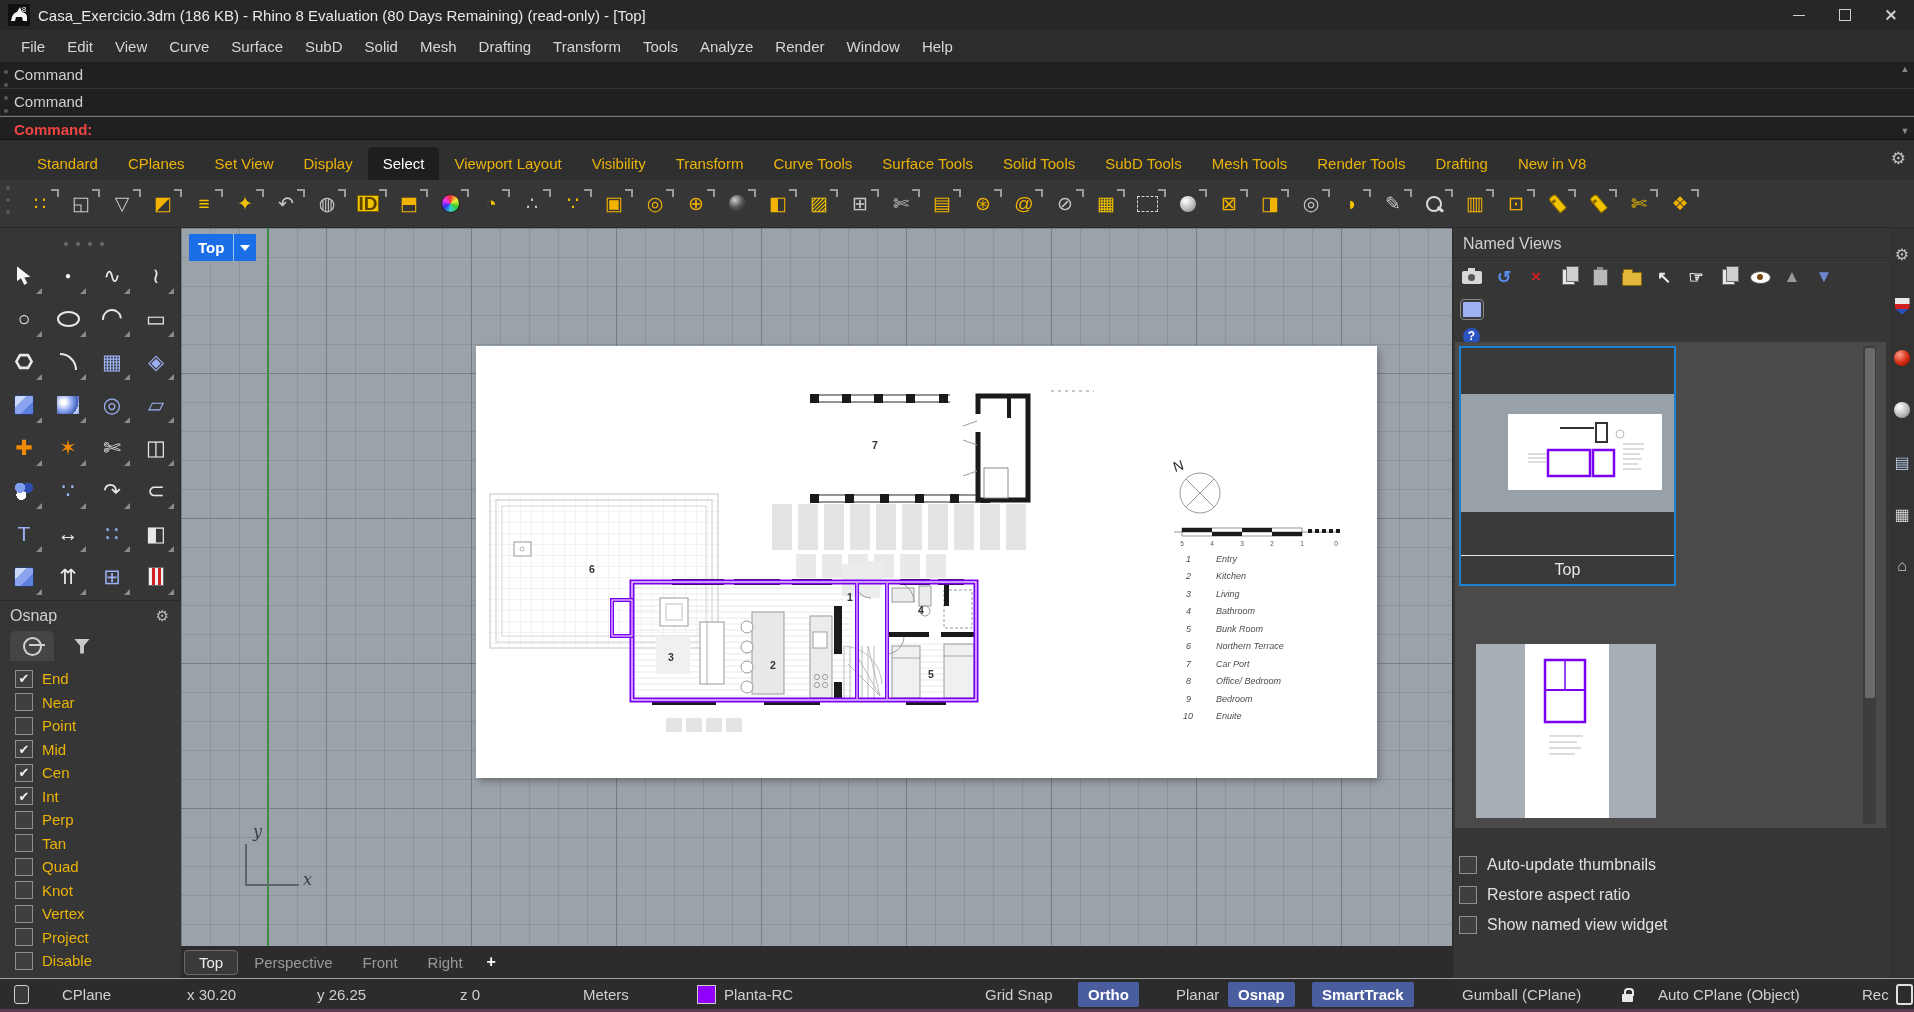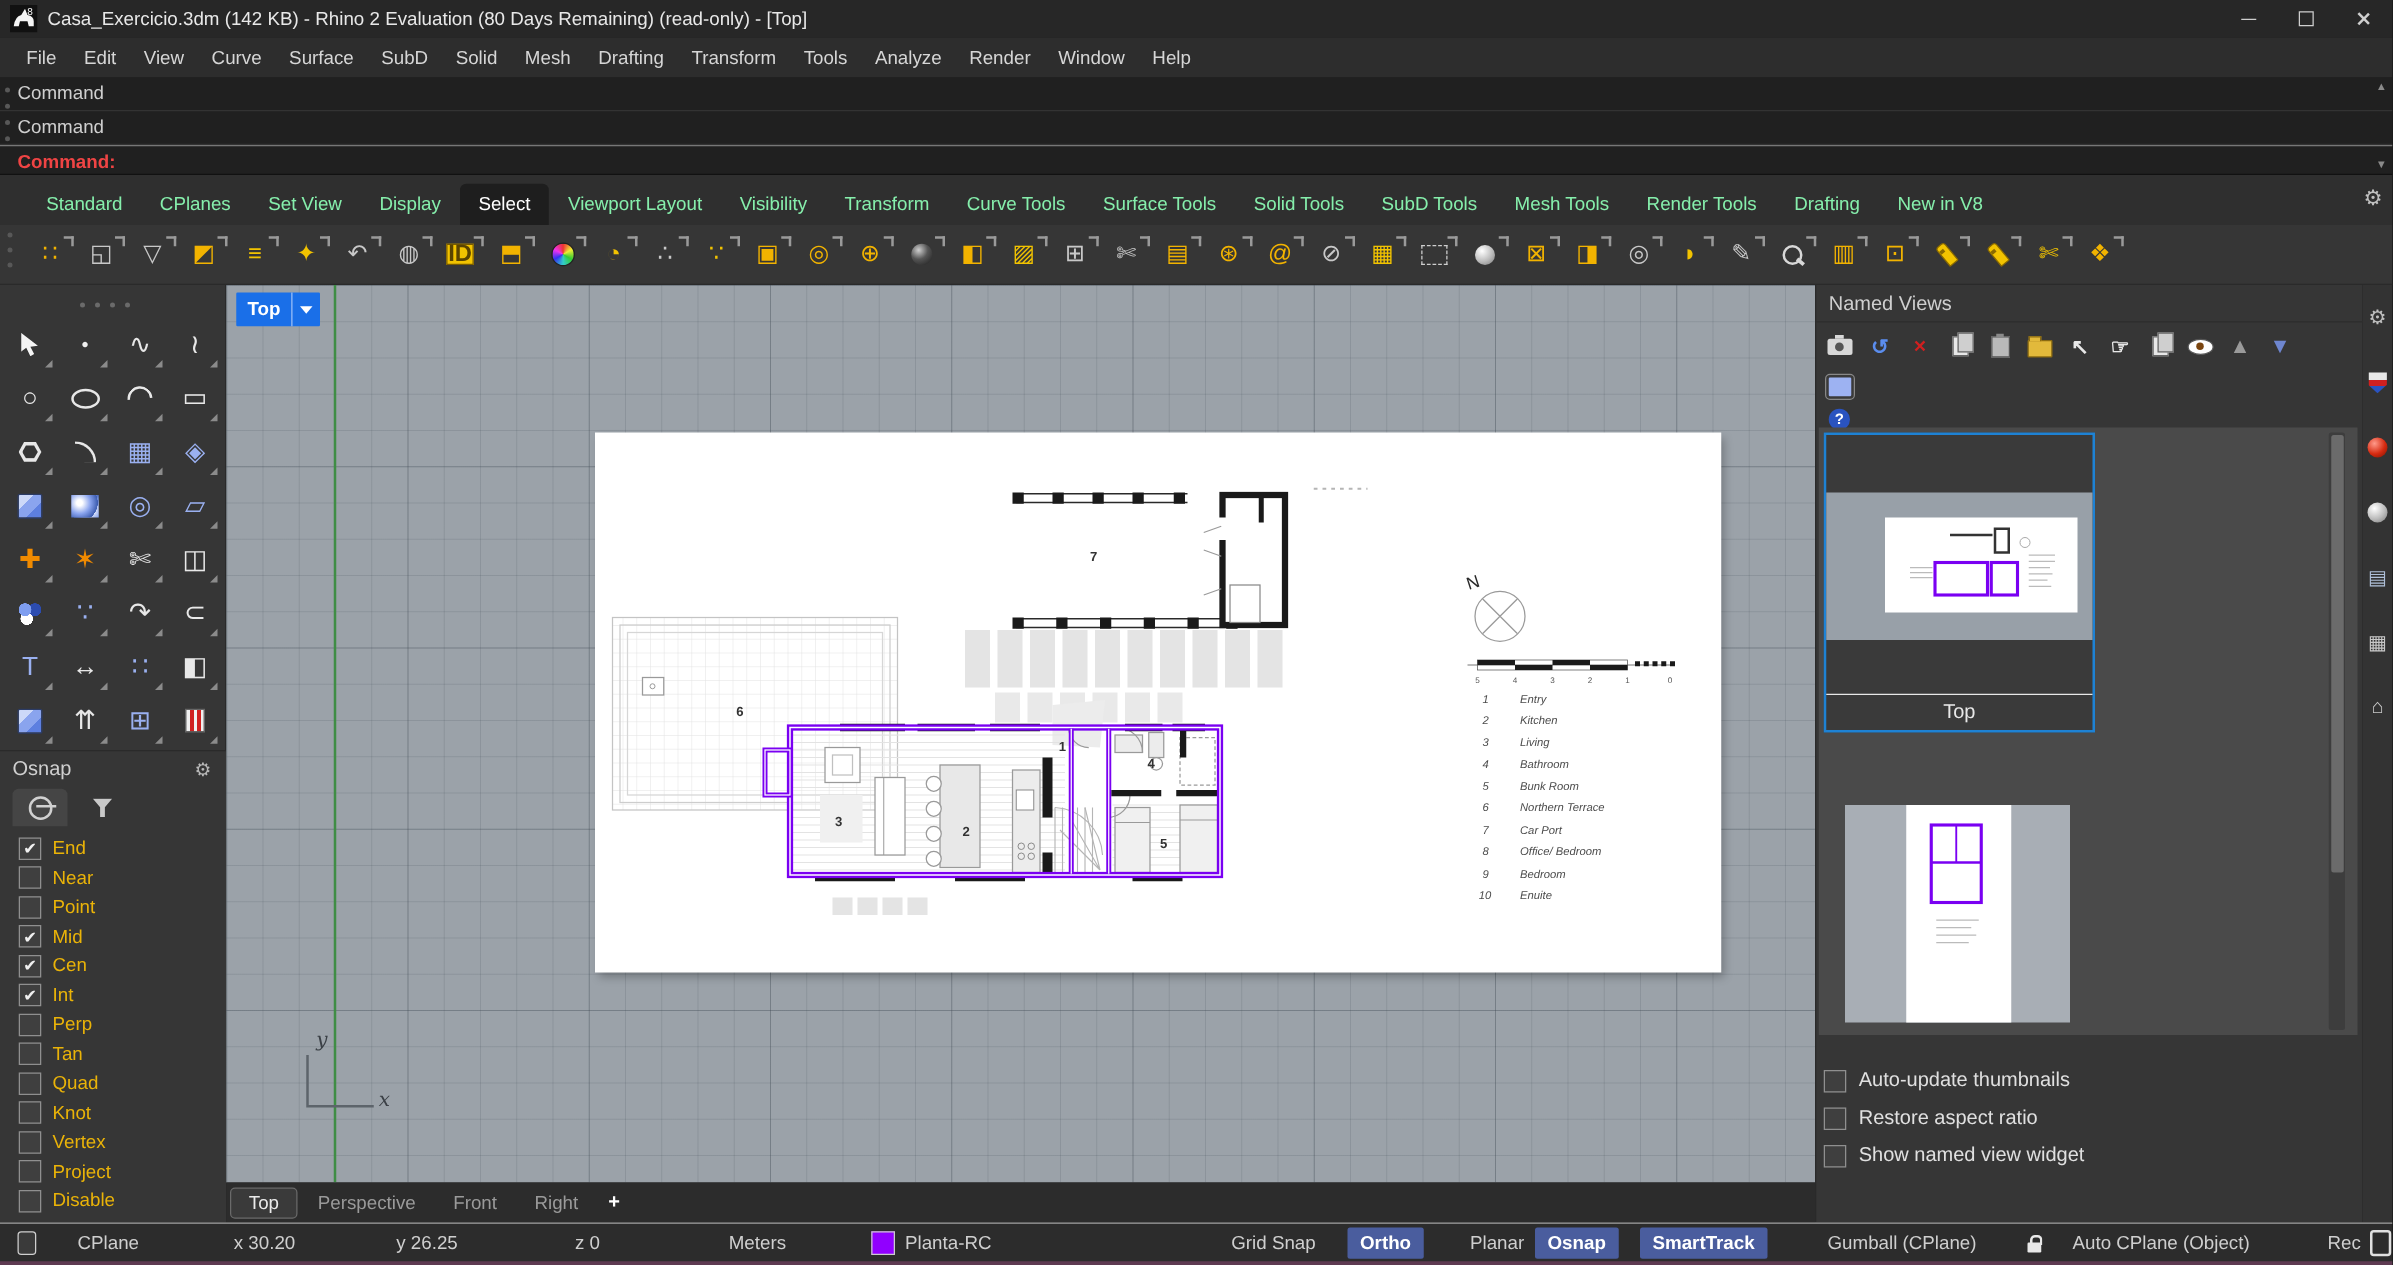--- a/index.html
+++ b/index.html
@@ -24,21 +24,21 @@
   .menu-item{padding:0 11px;color:#d6d6d6;cursor:default;}
   
   #cmdarea{left:0;top:62px;width:1914px;height:78px;background:#202020;border-bottom:1px solid #111;box-sizing:border-box;}
   .cmdrow{height:26px;line-height:26px;padding-left:14px;color:#cfcfcf;border-bottom:1px solid #333;}
   .cmdrow.prompt{color:#ef4444;font-weight:bold;border-top:1px solid #777;border-bottom:none;}
   #cmd-grip{left:4px;top:70px;width:4px;height:60px;display:flex;flex-direction:column;gap:9px;}
   #cmd-grip i{width:4px;height:4px;border-radius:50%;background:#585858;}
   #cmd-scroll{right:2px;top:64px;width:14px;height:72px;display:flex;flex-direction:column;justify-content:space-between;align-items:center;color:#8a8a8a;font-size:9px;}
   
   #tabrow{left:0;top:140px;width:1914px;height:40px;background:#2f2f2f;display:flex;align-items:flex-end;padding-left:22px;box-sizing:border-box;}
-  .ttab{padding:8px 15px;color:#86efac;border-radius:5px 5px 0 0;}
+  .ttab{padding:8px 15px;color:#eab308;border-radius:5px 5px 0 0;}
   .ttab.on{background:#1e1e1e;color:#ffffff;}
   #tabrow-gear{position:absolute;right:8px;top:148px;color:#c0c0c0;font-size:17px;}
   
   #iconrow{left:0;top:180px;width:1914px;height:48px;background:#363636;display:flex;align-items:center;gap:13px;padding-left:26px;box-sizing:border-box;border-bottom:1px solid #2a2a2a;}
   .tbi{position:relative;width:28px;height:30px;display:flex;align-items:center;justify-content:center;flex:0 0 auto;}
   .tbi::before{content:"";position:absolute;top:0;right:-5px;width:6px;height:6px;border-top:2px solid #9a9a9a;border-right:2px solid #9a9a9a;}
   .tbi .g{font-size:19px;line-height:1;}
   #iconrow-grip{left:6px;top:186px;width:4px;height:36px;display:flex;flex-direction:column;gap:8px;}
   #iconrow-grip i{width:4px;height:4px;border-radius:50%;background:#585858;}
   
@@ -170,21 +170,21 @@
 <body>
 
 <div class="abs" id="titlebar">
   <span id="logo">
     <svg width="22" height="22" viewBox="0 0 22 22">
       <rect x="0" y="0" width="22" height="22" fill="#111"></rect>
       <path d="M3 17 Q4 9 9 8 L12 3 L14 8 Q19 9 19 13 L19 17 L15 17 L14 13 L8 13 L7 17 Z" fill="#f5f5f5"></path>
       <text x="16" y="8" font-size="8" fill="#fff" text-anchor="middle" font-family="Liberation Sans, sans-serif">8</text>
     </svg>
   </span>
-  <span id="title-text">Casa_Exercicio.3dm (142 KB) - Rhino 2 Evaluation (80 Days Remaining) (read-only) - [Top]</span>
+  <span id="title-text">Casa_Exercicio.3dm (186 KB) - Rhino 8 Evaluation (80 Days Remaining) (read-only) - [Top]</span>
   <span id="wincontrols">
     <span class="wc">
         <span class="mini"></span>
       </span>
     <span class="wc">
         <span class="maxi"></span>
       </span>
     <span class="wc">
         <span class="clos"></span>
       </span>

